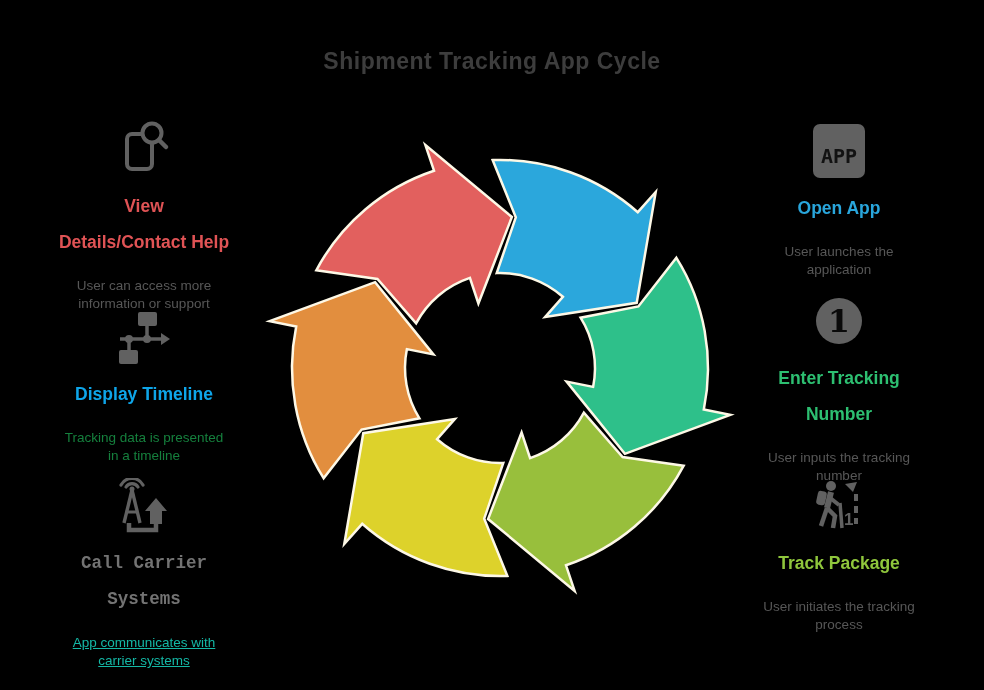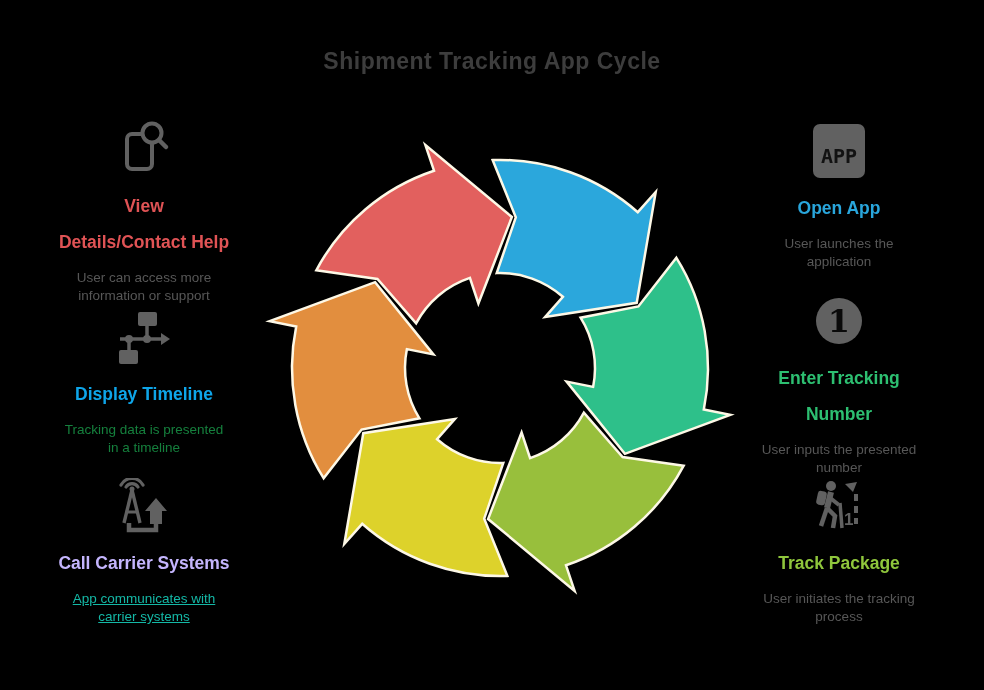--- a/index.html
+++ b/index.html
@@ -16,21 +16,21 @@
     position:absolute;width:200px;text-align:center;
   }
   .item-icon{
     height:58px;display:flex;align-items:center;justify-content:center;
     margin-bottom:10px;color:#616161;
   }
   .item-title{
     font-size:17.5px;font-weight:bold;line-height:36px;white-space:pre-line;
   }
   .item-desc{
-    margin-top:9px;font-size:13.5px;line-height:18px;white-space:pre-line;
+    margin-top:17px;font-size:13.5px;line-height:18px;white-space:pre-line;
   }
 </style>
 </head>
 <body>
 
 <div class="stage" style="background: rgb(0, 0, 0);">
 
   <div class="page-title" style="color: rgb(61, 61, 61);">Shipment Tracking App Cycle</div>
 
   <svg class="cycle-svg" width="984" height="690" viewBox="0 0 984 690">
@@ -80,21 +80,21 @@
         <path d="M 5 7 A 12.5 12.5 0 0 1 27 7" fill="none" stroke="currentColor" stroke-width="3.2" stroke-linecap="round"></path>
         <path d="M 10 9 A 7 7 0 0 1 22 9" fill="none" stroke="currentColor" stroke-width="3.2" stroke-linecap="round"></path>
         <circle cx="16" cy="11" r="2.5" fill="currentColor"></circle>
         <path d="M 16 12 L 8 45" stroke="currentColor" stroke-width="3.4" fill="none"></path>
         <path d="M 16 12 L 24 45" stroke="currentColor" stroke-width="3.4" fill="none"></path>
         <line x1="10" y1="34" x2="22" y2="34" stroke="currentColor" stroke-width="3"></line>
         <path d="M 13 45 L 13 52 L 40 52 L 40 46" fill="none" stroke="currentColor" stroke-width="4.5"></path>
         <polygon points="40,20 51,33 46,33 46,46 34,46 34,33 29,33" fill="currentColor"></polygon>
       </svg>
     </div>
-    <div class="item-title" style="color: #c4b5fd;">Call Carrier Systems</div>
+    <div class="item-title" style="color: #737373; font-family: Liberation Mono, monospace;">Call Carrier Systems</div>
     <div class="item-desc" style="color: #14b8a6; text-decoration: underline;">App communicates with
 carrier systems</div>
   </div>
 
   <div class="item" style="left:739px;top:122px">
     <div class="item-icon">
       <svg width="56" height="56" viewBox="0 0 56 56">
         <rect x="2" y="1" width="52" height="54" rx="7" fill="currentColor"></rect>
         <text x="28" y="40" text-anchor="middle" font-family="DejaVu Sans Mono, monospace" font-size="20" font-weight="bold" fill="#121212">APP</text>
       </svg>
@@ -106,21 +106,21 @@
 
   <div class="item" style="left:739px;top:292px">
     <div class="item-icon">
       <svg width="56" height="56" viewBox="0 0 56 56">
         <circle cx="28" cy="28" r="23" fill="currentColor"></circle>
         <text x="28" y="39" text-anchor="middle" font-family="DejaVu Serif, serif" font-size="32" font-weight="bold" fill="#0a0a0a">1</text>
       </svg>
     </div>
     <div class="item-title" style="color: rgb(45, 191, 113);">Enter Tracking
 Number</div>
-    <div class="item-desc" style="color: rgb(87, 87, 87);">User inputs the presented
+    <div class="item-desc" style="color: rgb(87, 87, 87);">User inputs the tracking
 number</div>
   </div>
 
   <div class="item" style="left:739px;top:477px">
     <div class="item-icon">
       <svg width="56" height="56" viewBox="0 0 56 56">
         <circle cx="20" cy="8" r="5" fill="currentColor"></circle>
         <path d="M 20 14 L 16 30" stroke="currentColor" stroke-width="6" fill="none"></path>
         <path d="M 16 30 L 10 48" stroke="currentColor" stroke-width="4.5" fill="none"></path>
         <path d="M 16 30 L 24 38 L 22 50" stroke="currentColor" stroke-width="4.5" fill="none"></path>

